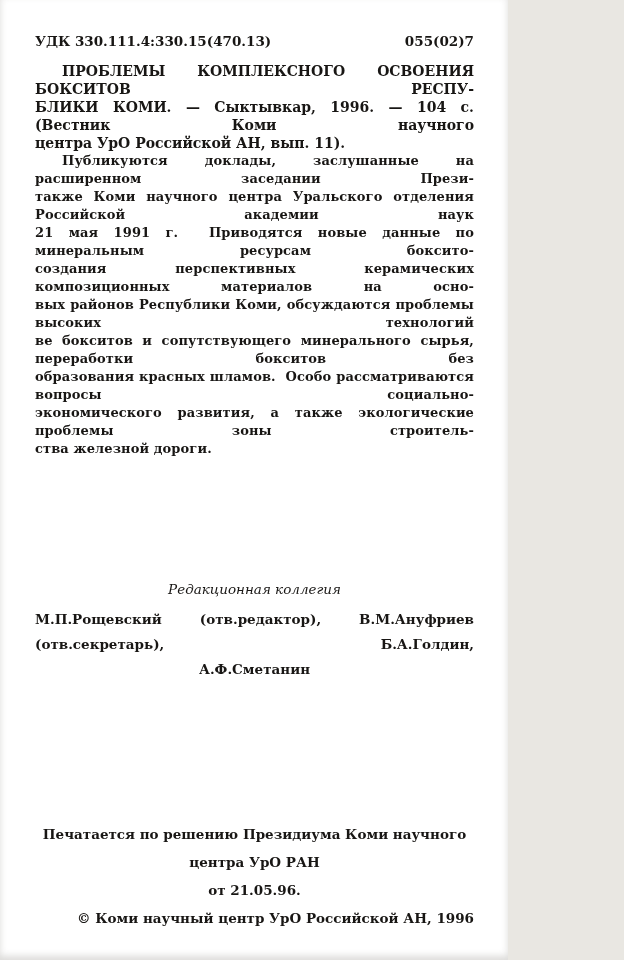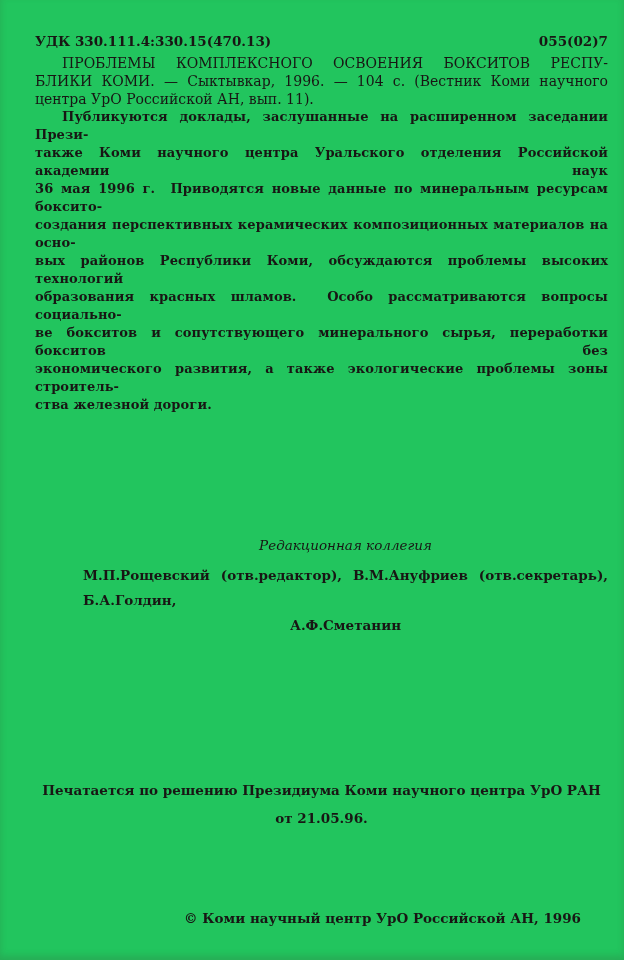--- a/index.html
+++ b/index.html
@@ -9,25 +9,25 @@
   body {
     width: 624px;
     height: 960px;
     background: #e9e7e2;
     font-family: "DejaVu Serif", "Liberation Serif", serif;
     color: #181614;
     overflow: hidden;
   }
   .page {
     position: relative;
-    width: 624px;
+    width: 508px;
     height: 960px;
     box-sizing: border-box;
-    background: #22c55e;
-    padding: 33px 16px 0 35px;
+    background: #ffffff;
+    padding: 33px 34px 0 35px;
     box-shadow: inset 0 -4px 7px rgba(60,55,45,0.18);
   }
   .header-row {
     display: flex;
     justify-content: space-between;
     font-size: 13.5px;
     font-weight: bold;
     line-height: 17px;
   }
   .line {
@@ -38,35 +38,34 @@
     text-align-last: justify;
   }
   .justify .line:last-child {
     text-align: center;
     text-align-last: left;
   }
   .indent-first .line:first-child {
     text-indent: 27px;
   }
   .title-block {
-    margin-top: 4px;
+    margin-top: 12px;
     font-size: 14px;
-    font-weight: normal;
+    font-weight: bold;
     line-height: 18px;
   }
   .annotation {
     margin-top: 0;
     font-size: 13px;
     font-weight: bold;
     line-height: 18px;
     letter-spacing: 0.1px;
   }
   .editorial {
     margin-top: 122px;
-    margin-left: 48px;
   }
   .editorial-heading {
     text-align: center;
     font-style: italic;
     font-size: 13.5px;
     line-height: 18px;
   }
   .names {
     margin-top: 9px;
     font-size: 13.5px;
@@ -85,21 +84,21 @@
     margin-top: 138px;
     font-size: 13.5px;
     font-weight: bold;
     line-height: 28px;
   }
   .imprint .line {
     text-align: center;
   }
   .copyright {
     position: absolute;
-    right: 43px;
+    right: 34px;
     bottom: 34px;
     font-size: 13.5px;
     font-weight: bold;
   }
 </style>
 </head>
 <body>
 
 <div class="page">
 
@@ -110,25 +109,25 @@
 
   <div class="title-block justify indent-first">
       <div class="line">ПРОБЛЕМЫ КОМПЛЕКСНОГО ОСВОЕНИЯ БОКСИТОВ РЕСПУ-</div>
       <div class="line">БЛИКИ КОМИ. — Сыктывкар, 1996. — 104 с. (Вестник Коми научного</div>
       <div class="line">центра УрО Российской АН, вып. 11).</div>
     </div>
 
   <div class="annotation justify indent-first">
       <div class="line">Публикуются доклады, заслушанные на расширенном заседании Прези-</div>
       <div class="line">также Коми научного центра Уральского отделения Российской академии наук</div>
-      <div class="line">36 мая 1996 г.  Приводятся новые данные по минеральным ресурсам боксито-</div>
+      <div class="line">21 мая 1991 г.  Приводятся новые данные по минеральным ресурсам боксито-</div>
       <div class="line">создания перспективных керамических композиционных материалов на осно-</div>
       <div class="line">вых районов Республики Коми, обсуждаются проблемы высоких технологий</div>
+      <div class="line">ве бокситов и сопутствующего минерального сырья, переработки бокситов без</div>
       <div class="line">образования красных шламов.  Особо рассматриваются вопросы социально-</div>
-      <div class="line">ве бокситов и сопутствующего минерального сырья, переработки бокситов без</div>
       <div class="line">экономического развития, а также экологические проблемы зоны строитель-</div>
       <div class="line">ства железной дороги.</div>
     </div>
 
   <div class="editorial">
     <div class="editorial-heading">Редакционная коллегия</div>
     <div class="names">
         <div class="line">М.П.Рощевский (отв.редактор), В.М.Ануфриев (отв.секретарь), Б.А.Голдин,</div>
         <div class="line">А.Ф.Сметанин</div>
       </div>

